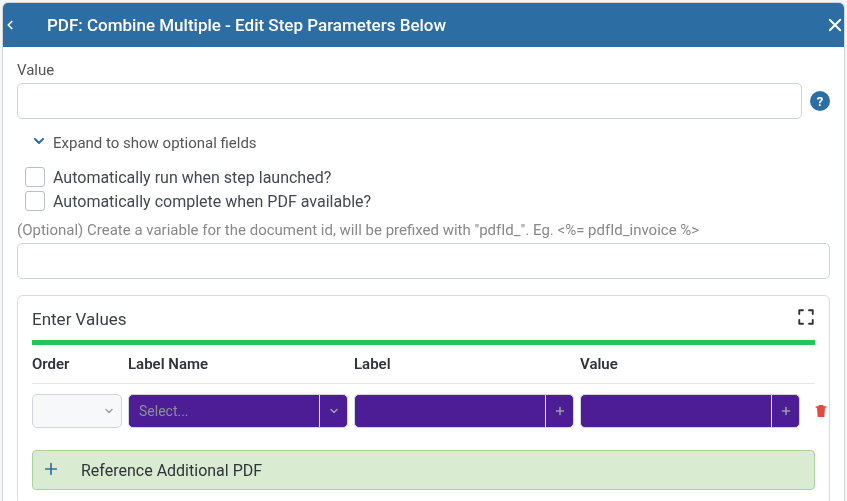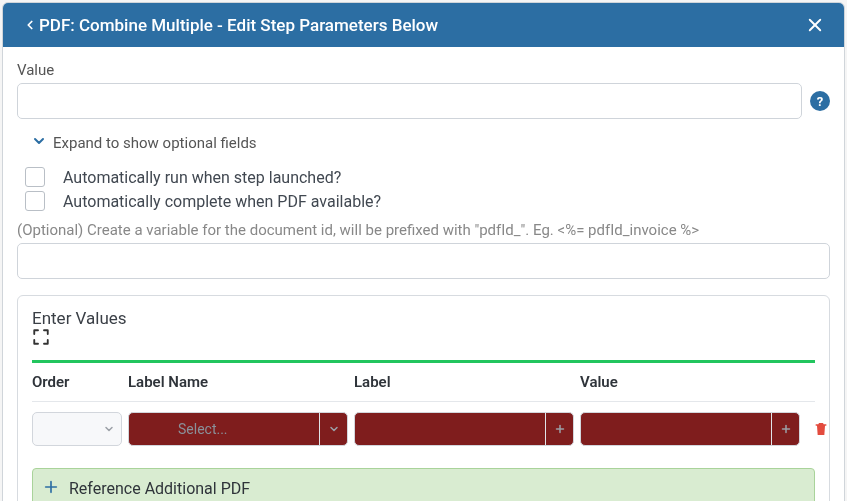--- a/index.html
+++ b/index.html
@@ -16,22 +16,22 @@
     background: #fff;
     border-radius: 6px;
     border: 1px solid #d0d5da;
     overflow: hidden;
   }
   .header {
     background: #2c6ea3;
     color: #fff;
     display: flex;
     align-items: center;
-    padding: 12px 20px;
-    gap: 2px;
+    padding: 12px 0;
+    gap: 30px;
   }
   .header .back { cursor: pointer; display:flex; align-items:center; }
   .header .title { font-size: 17px; font-weight: 500; flex: 1; }
   .header .close { cursor: pointer; display:flex; align-items:center; }
   .body { padding: 14px 14px 18px 14px; }
   .field-label { font-size: 15px; color: #555; margin-bottom: 4px; }
   .title-row { display:flex; align-items:center; gap:8px; }
   .text-input {
     flex:1;
     height: 36px;
@@ -50,21 +50,21 @@
     cursor: pointer;
     flex-shrink:0;
   }
   .expand-row {
     display:flex; align-items:center; gap:6px;
     margin: 14px 0 14px 14px;
     color:#555; font-size:15px;
     cursor:pointer;
   }
   .expand-row .chev { color:#2c6ea3; }
-  .check-row { display:flex; align-items:center; gap:18px; margin: 4px 0 4px 8px; }
+  .check-row { display:flex; align-items:center; gap:8px; margin: 4px 0 4px 8px; }
   .checkbox {
     width:20px; height:20px; border:1.5px solid #b9bfc6; border-radius:3px; cursor:pointer; background:#fff;
   }
   .check-label { font-size:16px; color:#414851; }
   .hint {
     font-size:15px; color:#888; margin:10px 0 4px 0;
   }
   .full-input {
     width:100%;
     height: 36px;
@@ -73,68 +73,67 @@
     padding: 0 10px;
     font-size: 14px;
   }
   .panel {
     border:1px solid #d7dbe0;
     border-radius:6px;
     margin-top:16px;
     overflow:hidden;
   }
   .panel-header {
-    display:flex; align-items:flex-start; justify-content:space-between;
+    display:flex; align-items:center; justify-content:space-between;
     padding:12px 14px 10px 14px;
-    flex-direction:column;
   }
   .panel-title { font-size:17px; color:#3a3f46; }
   .expand-icon { cursor:pointer; color:#333; }
   .table-wrap { padding: 0 14px 12px 14px; }
   .thead {
     display:grid;
     grid-template-columns: 90px 220px 220px 220px 30px;
     gap:6px;
-    border-top:3px solid #22c55e;
+    border-top:5px solid #22c55e;
     border-bottom:1px solid #e4e7eb;
     padding:10px 0;
     font-size:15px; font-weight:600; color:#2f343a;
   }
   .trow {
     display:grid;
     grid-template-columns: 90px 220px 220px 220px 30px;
     gap:6px;
     align-items:center;
     padding:10px 0;
   }
   .cell-input {
     display:flex; align-items:center;
     border:1px solid #d2d6dc; border-radius:5px;
-    height:34px; background:#7f1d1d;padding-left:39px;
+    height:34px; background:#4c1d95;
   }
   .cell-main { flex:1; padding:0 10px; font-size:14px; color:#8a9099; }
   .cell-btn {
     width:28px; height:100%; border-left:1px solid #e1e4e8;
     display:flex; align-items:center; justify-content:center;
     color:#8a9099; cursor:pointer;
   }
   .order-cell {
     border:1px solid #d2d6dc; border-radius:5px; height:34px;
     display:flex; align-items:center; justify-content:flex-end; padding-right:6px;
     background:#f7f8fa;
   }
   .order-cell .chev2 { color:#9ba0a7; cursor:pointer; }
   .trash { color:#e34b3e; cursor:pointer; display:flex; align-items:center; justify-content:center; }
   .ref-row {
     margin: 0 14px 14px 14px;
     background: #d9ecd1;
     border:1px solid #a9d39a;
     border-radius:4px;
     padding:9px 10px;
-    display:flex; align-items:center; gap:10px;
+    display:flex; align-items:center; gap:22px;
     cursor:pointer;
   }
   .ref-row .plus {
     color:#2c6ea3; font-size:20px; font-weight:400; line-height:1;
   }
   .ref-label { font-size:16px; color:#2f343a; }
   input[type=text] { outline:none; }
 </style>
 </head>
 <body>

